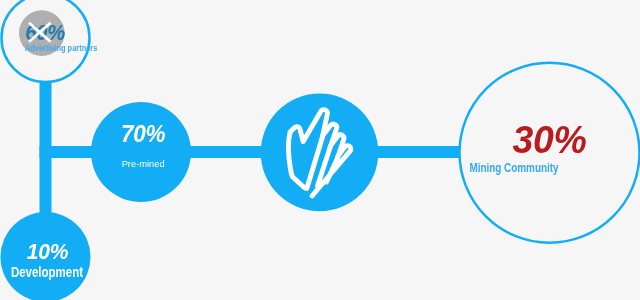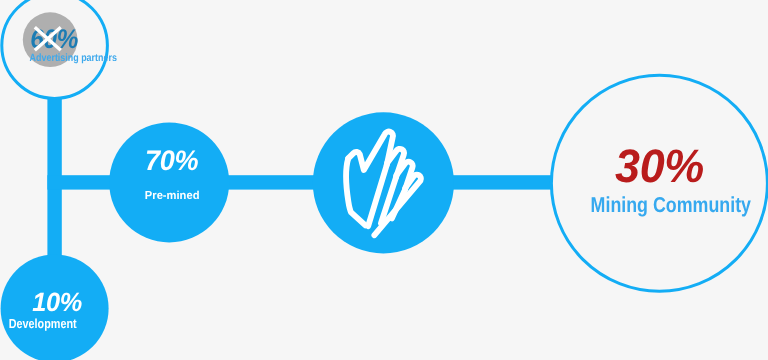--- a/index.html
+++ b/index.html
@@ -42,27 +42,27 @@
 
     <circle cx="45.5" cy="38" r="44" fill="#f6f6f6" stroke="#13adf5" stroke-width="2.5"></circle>
 
     <circle cx="41.8" cy="33.1" r="22.8" fill="#afafaf"></circle>
   </svg>
 
   <div class="pct" style="left:0px;top:21.5px;width:91px;color:#1b7cb4;font-size:22.5px"><span style="transform:scaleX(0.9)">60%</span></div>
   <div class="lbl" style="left:16px;top:44px;width:91px;color:#3ea9ec;font-size:8.8px;text-align:center;font-weight:600"><span style="transform:scaleX(0.845)">Advertising partners</span></div>
 
   <div class="pct" style="left:93px;top:123px;width:100px;color:#ffffff;font-size:23.5px"><span style="transform:scaleX(0.96)">70%</span></div>
-  <div class="lbl" style="left:93px;top:158.5px;width:100px;color:#ffffff;font-size:9.6px;text-align:center;font-weight:700"><span style="transform:scaleX(0.97)">Pre-mined</span></div>
+  <div class="lbl" style="left:93px;top:158.5px;width:100px;color:#ffffff;font-size:9.6px;text-align:center;font-weight:400"><span style="transform:scaleX(0.97)">Pre-mined</span></div>
 
   <div class="pct" style="left:2px;top:241px;width:91px;color:#ffffff;font-size:22px"><span style="transform:scaleX(0.96)">10%</span></div>
-  <div class="lbl" style="left:1px;top:264.5px;width:91px;color:#ffffff;font-size:11px;text-align:left;font-weight:600"><span style="transform:scaleX(0.82)">Development</span></div>
+  <div class="lbl" style="left:1px;top:264.5px;width:91px;color:#ffffff;font-size:14px;text-align:center;font-weight:600"><span style="transform:scaleX(0.82)">Development</span></div>
 
   <div class="pct" style="left:460px;top:120px;width:180px;color:#b91c1c;font-size:39px"><span style="transform:scaleX(0.96)">30%</span></div>
-  <div class="lbl" style="left:460px;top:162px;width:180px;color:#36a9ef;font-size:18px;text-align:right;font-weight:600"><span style="transform:scaleX(0.825)">Mining Community</span></div>
+  <div class="lbl" style="left:460px;top:162px;width:180px;color:#36a9ef;font-size:12px;text-align:left;font-weight:600"><span style="transform:scaleX(0.825)">Mining Community</span></div>
 
   <svg width="640" height="300" viewBox="0 0 640 300" style="pointer-events:none">
     <g stroke="#ffffff" stroke-width="2.8" stroke-linecap="butt">
       <line x1="29.0" y1="22.8" x2="50.6" y2="41.8"></line>
       <line x1="50.6" y1="22.8" x2="29.0" y2="41.8"></line>
     </g>
   </svg>
 </div>
 
 </body></html>

